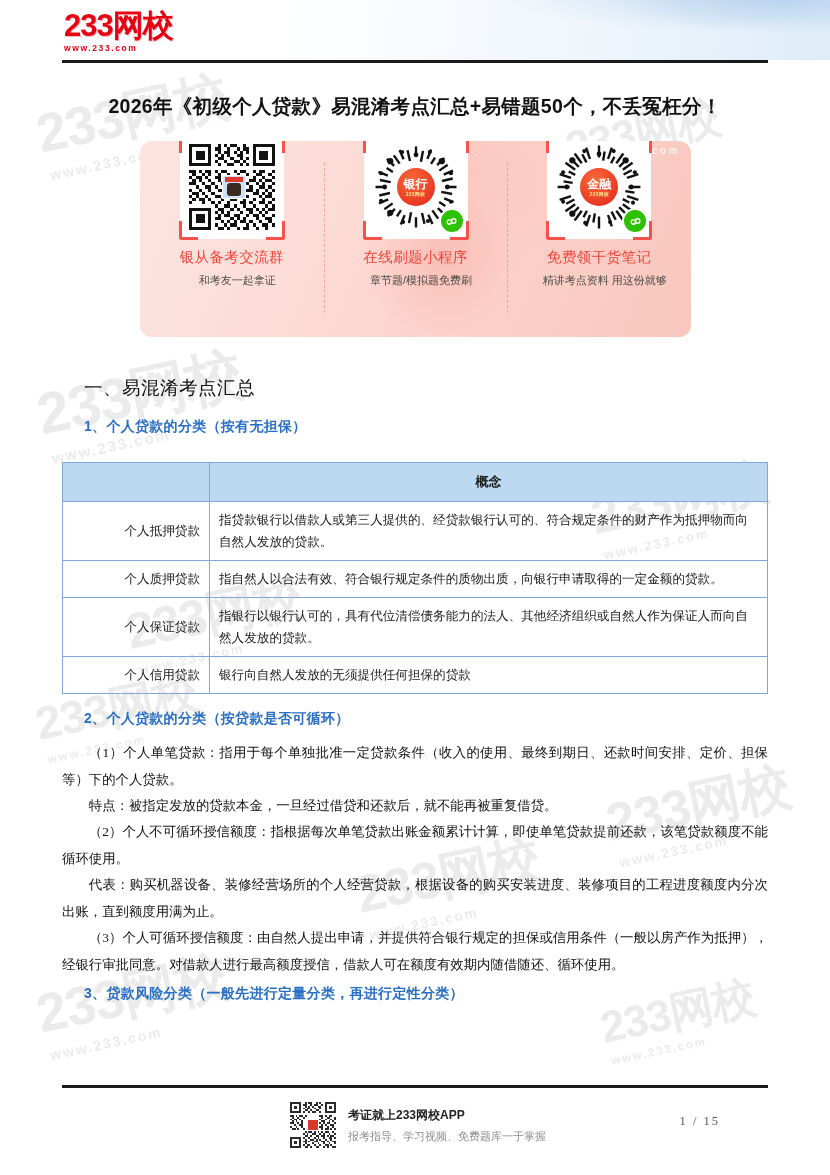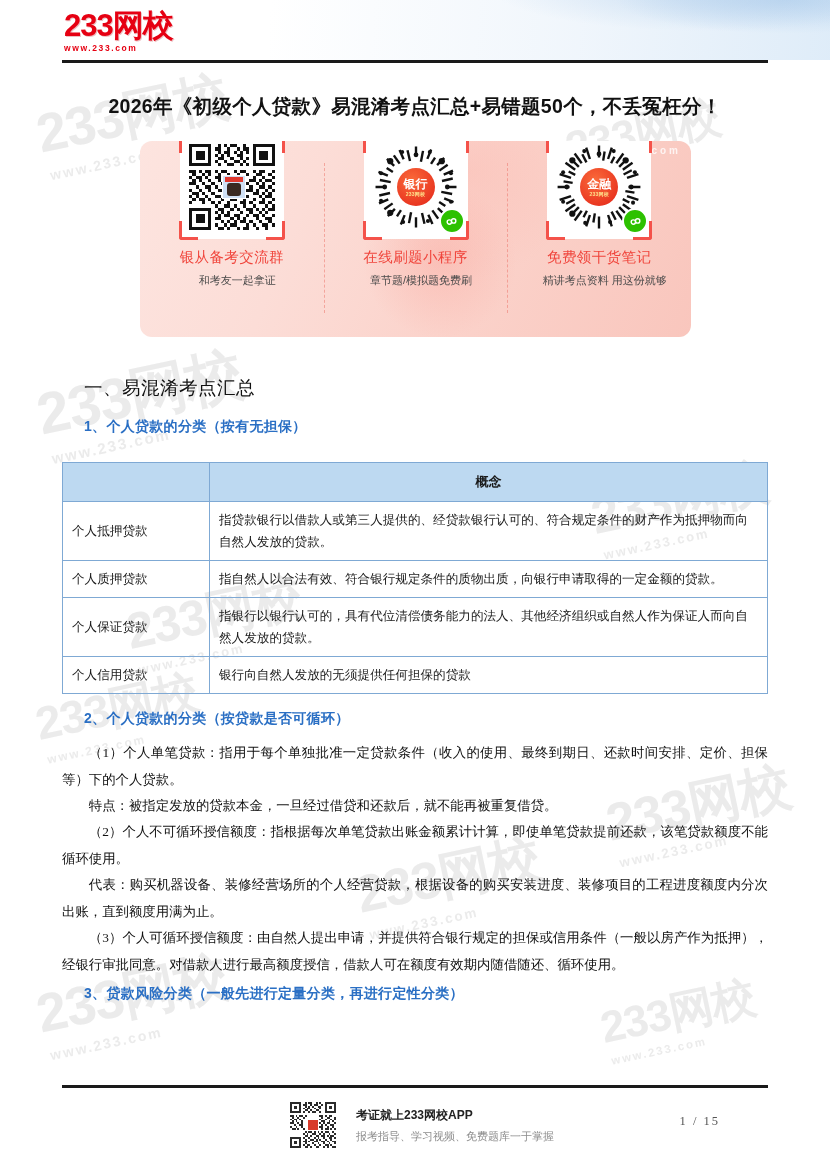--- a/index.html
+++ b/index.html
@@ -255,21 +255,21 @@
   .tbl thead th {
     background: #bdd9f1;
     height: 30px;
     text-align: center;
     font-weight: 700;
     font-size: 13px;
     padding: 4px 9px;
   }
   .tbl .c-key {
     width: 128px;
-    text-align: left;
+    text-align: right;
     white-space: nowrap;
   }
 
   
   .para {
     position: absolute;
     left: 62px;
     width: 706px;
     font-family: "Liberation Serif", serif;
     font-size: 13.4px;
@@ -293,21 +293,21 @@
     left: 62px; top: 1098px;
     width: 706px;
     height: 60px;
     z-index: 3;
   }
   .ftr-inner {
     position: absolute;
     left: 228px; top: 4px;
     display: flex;
     align-items: center;
-    gap: 20px;
+    gap: 12px;
   }
   .ftr-qr {
     width: 46px; height: 46px;
     background: #fff;
     position: relative;
   }
   .ftr-t1 {
     font-family: "Liberation Sans", sans-serif;
     font-weight: 700;
     font-size: 12px;

